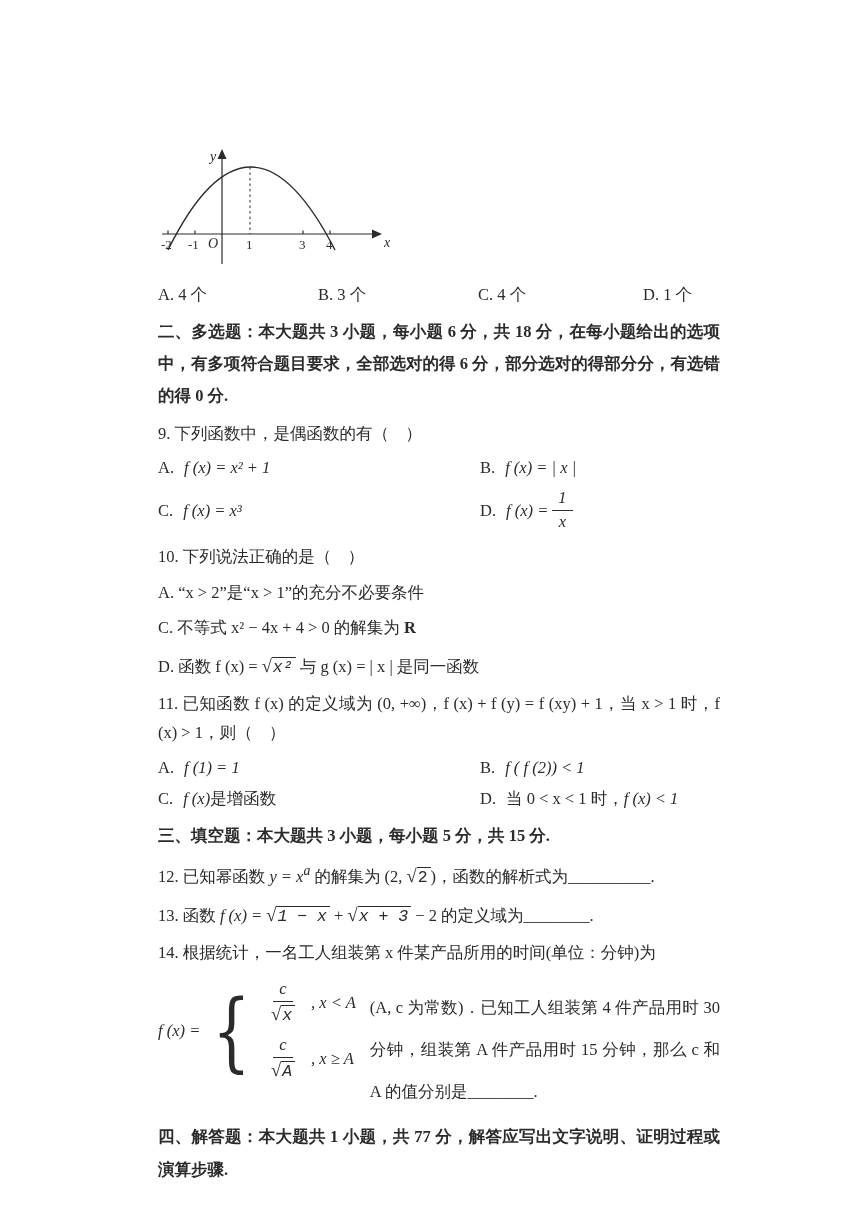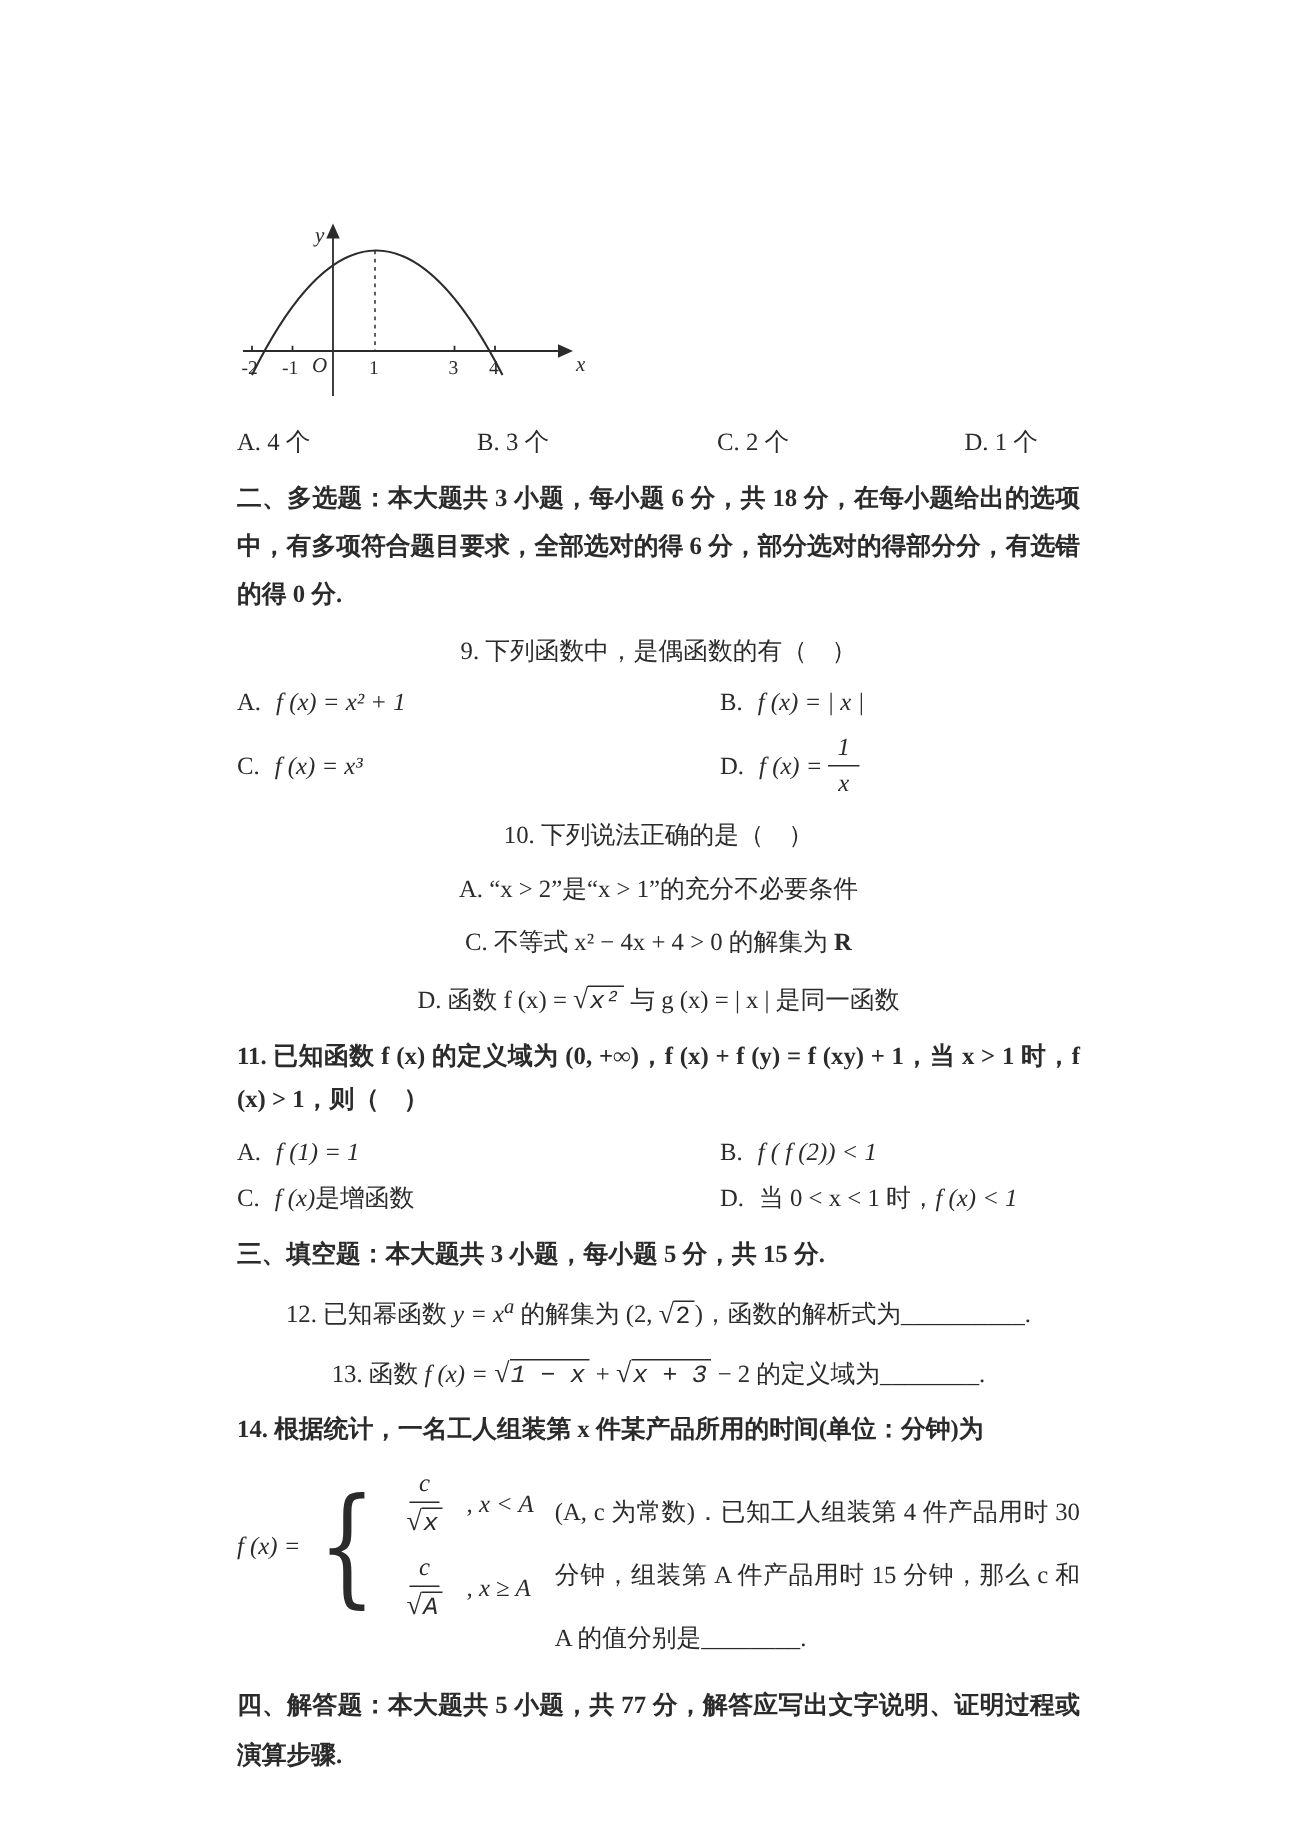--- a/index.html
+++ b/index.html
@@ -2,22 +2,22 @@
 <html><head>
 <meta charset="utf-8">
 <style>
   html,body{margin:0;padding:0;}
   body{
     width:868px;height:1227px;background:#ffffff;overflow:hidden;
     font-family:"Liberation Serif","DejaVu Serif",serif;
     color:#2b2b2b;font-size:16.5px;
   }
   .page{padding:146px 148px 40px 158px;}
-  .line{line-height:1.75;margin:7px 0;text-align:center;}
-  .just{text-align:justify;font-weight:bold;}
+  .line{line-height:1.75;margin:7px 0;}
+  .just{text-align:justify;}
   .sect{font-weight:bold;line-height:1.95;margin:8px 0 6px;}
   .lab{margin-right:10px;}
   .fm{font-style:italic;}
   .bold{font-weight:bold;}
 
   
   .row4{display:flex;margin:0 0 10px;}
   .row4 .c1,.row4 .c2{width:160px;}
   .row4 .c3{width:165px;}
   .row4 .c4{flex:1;}
@@ -87,21 +87,21 @@
       <text x="28" y="103">-1</text>
       <text x="86" y="103">1</text>
       <text x="139" y="103">3</text>
       <text x="166" y="103">4</text>
     </svg>
   </figure>
 
   <div class="row4">
     <span class="c1">A. 4 个</span>
     <span class="c2">B. 3 个</span>
-    <span class="c3">C. 2 个</span>
+    <span class="c3">C. 4 个</span>
     <span class="c4">D. 1 个</span>
   </div>
 
   <p class="sect just">二、多选题：本大题共 3 小题，每小题 6 分，共 18 分，在每小题给出的选项中，有多项符合题目要求，全部选对的得 6 分，部分选对的得部分分，有选错的得 0 分.</p>
 
   <p class="line">9. 下列函数中，是偶函数的有（　）</p>
   <div class="row2">
     <span class="c1">
       <span class="lab">A.</span>
       <span class="fm">f (x) = x² + 1</span>
@@ -192,15 +192,15 @@
             <span class="num fm">c</span>
             <span class="den"><span class="sqrt"><span class="sign">√</span><span class="rad fm">A</span></span></span>
           </span>
           <span class="cond fm">, x ≥ A</span>
         </span>
       </span>
     </div>
     <p class="q14tail">(A, c 为常数)．已知工人组装第 4 件产品用时 30 分钟，组装第 A 件产品用时 15 分钟，那么 c 和 A 的值分别是________.</p>
   </div>
 
-  <p class="sect just">四、解答题：本大题共 5 小题，共 77 分，解答应写出文字说明、证明过程或演算步骤.</p>
+  <p class="sect just">四、解答题：本大题共 1 小题，共 77 分，解答应写出文字说明、证明过程或演算步骤.</p>
 
 </div>
 
 </body></html>

